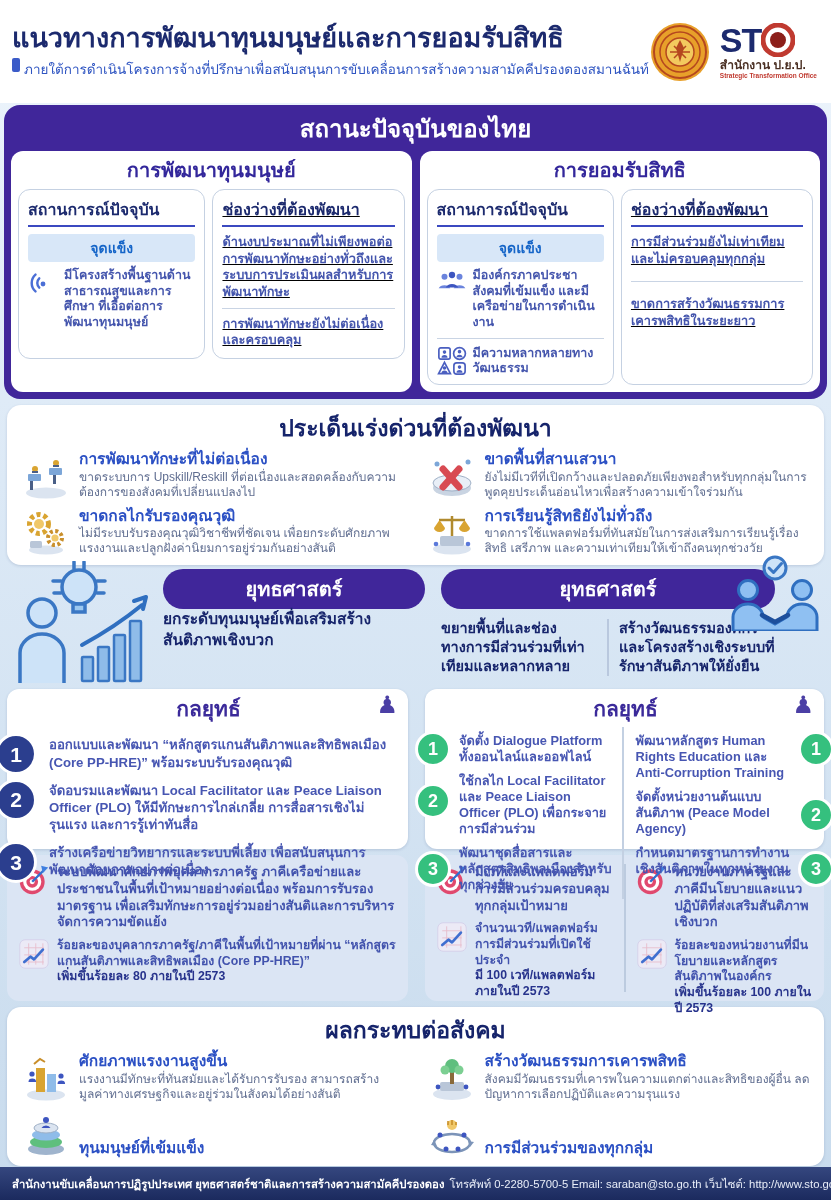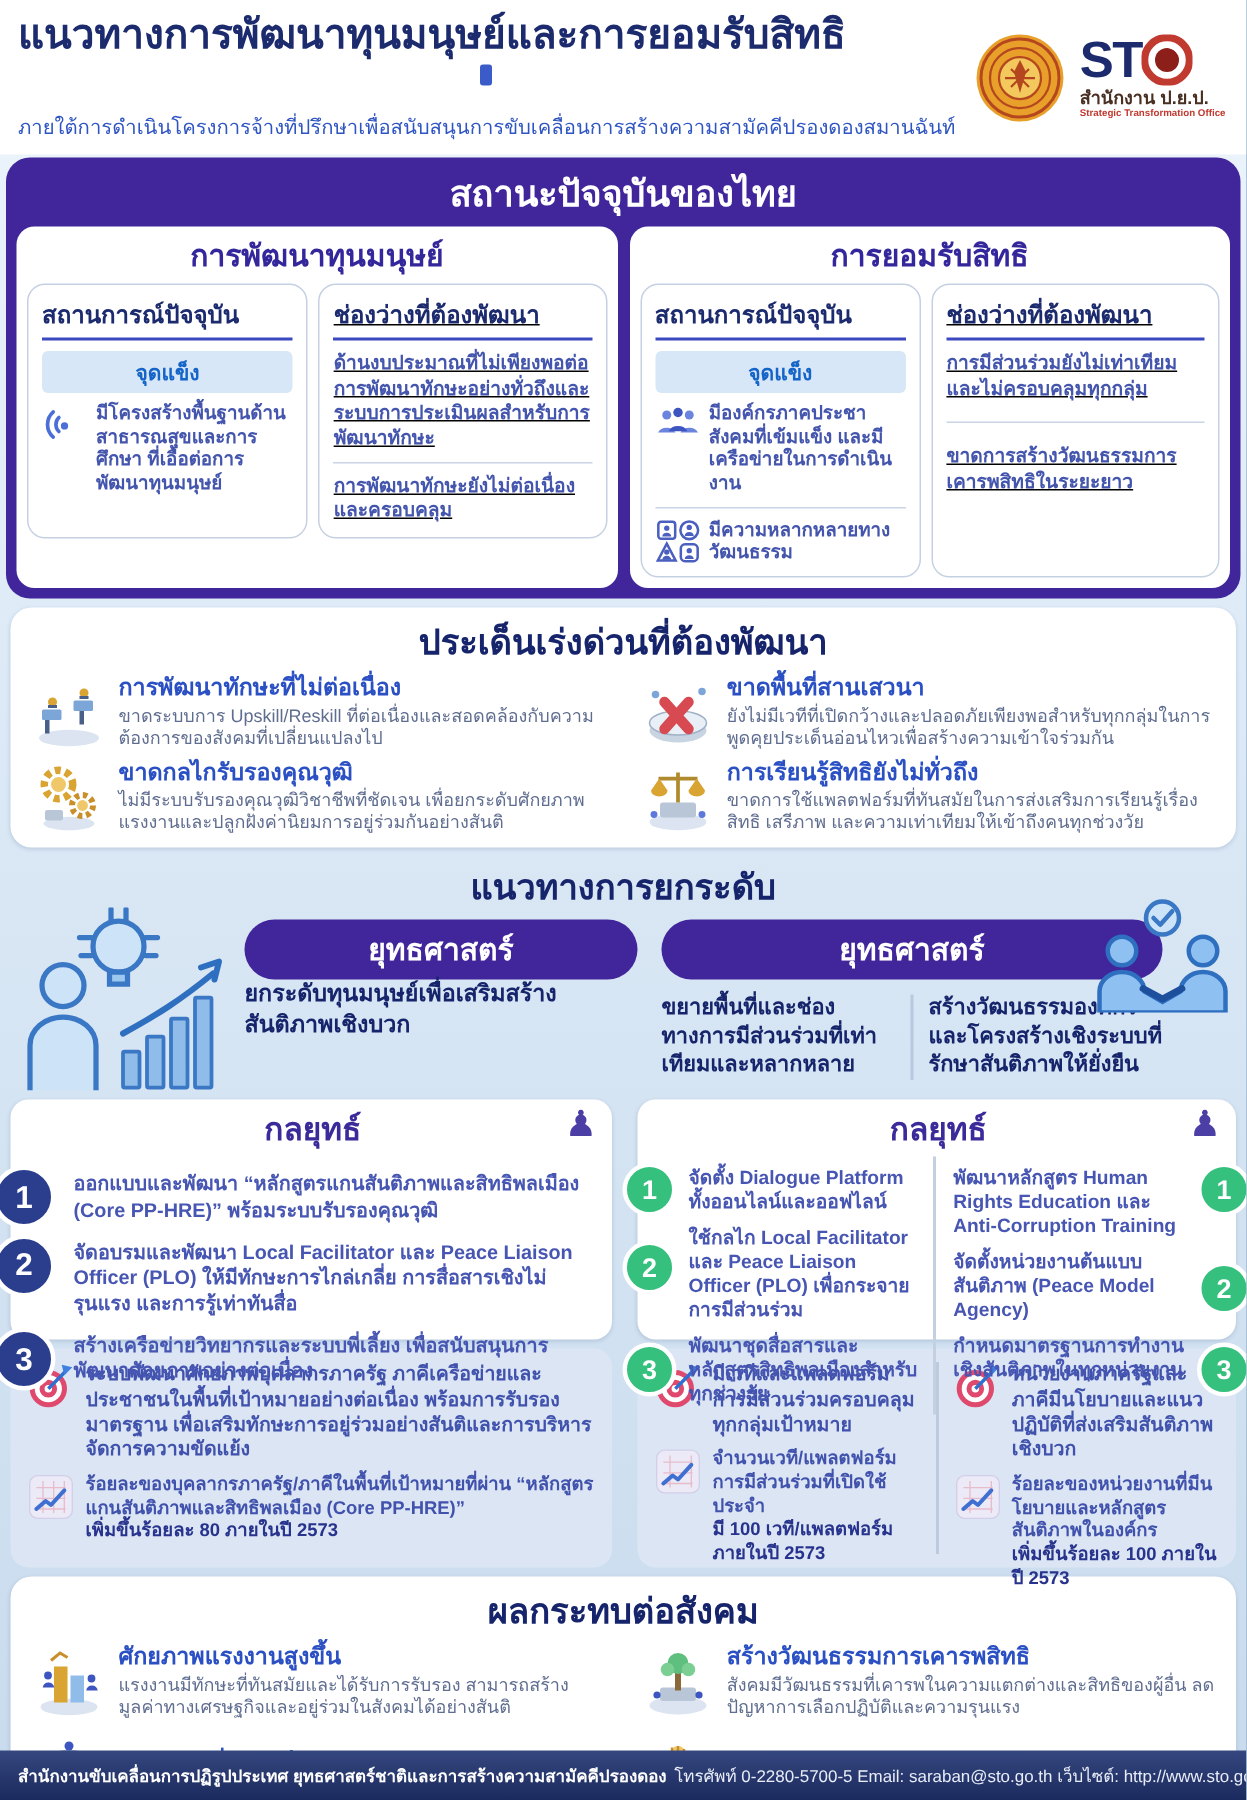--- a/index.html
+++ b/index.html
@@ -5,21 +5,21 @@
   * { margin:0; padding:0; box-sizing:border-box; }
   html,body { background:#9fb6cc; }
   .page {
     width:831px; height:1200px; margin:0 auto; position:relative; overflow:hidden;
     background:linear-gradient(180deg,#eef5fc 0%,#dcE9f6 40%,#c8dbed 100%);
     font-family:"Liberation Sans","DejaVu Sans",sans-serif;
   }
   
   .hdr { background:#ffffff; height:103px; display:flex; justify-content:space-between; align-items:center; padding:6px 14px 6px 12px; }
   .hdr-title { color:#1c2a6e; font-size:27px; font-weight:800; line-height:1.15; }
-  .hdr-sub { color:#2f55c2; font-size:13.5px; margin-top:4px; display:flex; align-items:center; gap:16px;flex-direction:column; }
+  .hdr-sub { color:#2f55c2; font-size:13.5px; margin-top:4px; display:flex; gap:4px; }
   .bullet-sq { width:8px; height:14px; background:#3b5bc8; border-radius:2px; display:inline-block; flex:0 0 auto; }
   .logos { display:flex; align-items:center; gap:10px; }
   .tu-seal { width:60px; height:60px; }
   .sto { display:flex; flex-direction:column; align-items:flex-start; line-height:1; }
   .sto-row { display:flex; align-items:center; }
   .sto-abbr { color:#1c2a6e; font-size:34px; font-weight:800; letter-spacing:-1px; }
   .sto-name { color:#4a2f23; font-size:12px; font-weight:700; margin-top:2px; }
   .sto-sub { color:#c03a30; font-size:6.5px; font-weight:700; margin-top:2px; }
   
   .band { margin:2px 4px 0; background:#40269a; border-radius:16px; padding:3px 7px 7px; }
@@ -35,21 +35,21 @@
   .badge { background:#d8e7f8; color:#1565c8; font-size:14px; font-weight:800; text-align:center; border-radius:4px; padding:3px 0; margin:7px 0 6px; }
   .sc-item { display:flex; gap:6px; align-items:flex-start; margin-top:5px; }
   .sc-ic { flex:0 0 30px; }
   .sc-text { color:#4455ad; font-size:12.5px; line-height:1.25; font-weight:600; }
   .sc-div { border-top:1px solid #c9d4e4; margin:7px 0; }
   .gap-text { color:#4455ad; font-size:12.8px; line-height:1.3; font-weight:600; margin-top:7px; }
   
   .panel { margin:6px 7px 0; background:#ffffff; border-radius:14px; padding:3px 14px 9px; box-shadow:0 1px 3px rgba(40,60,110,.18); }
   .sec-title { text-align:center; color:#16246b; font-size:23px; font-weight:800; padding:2px 0 4px; }
   .grid2 { display:grid; grid-template-columns:1fr 1fr; column-gap:22px; row-gap:7px; }
-  .uitem { display:flex; gap:8px; align-items:center; }
+  .uitem { display:flex; gap:8px; align-items:flex-end; }
   .uicon { flex:0 0 50px; }
   .uh { color:#2b50c4; font-size:15.5px; font-weight:800; line-height:1.15; }
   .ub { color:#5f6d90; font-size:12px; line-height:1.25; margin-top:2px; }
   
   .uplift-title { text-align:center; color:#16246b; font-size:23px; font-weight:800; margin-top:8px; }
   .uplift-top { position:relative; height:116px; margin:2px 8px 0; }
   .illus { position:absolute; left:8px; top:-6px; }
   .pill { background:#40269a; color:#fff; border-radius:26px; text-align:center; font-size:20px; font-weight:800; padding:4px 0; }
   .lblock { position:absolute; left:155px; top:2px; width:262px; }
   .rblock { position:absolute; left:433px; top:2px; right:48px; }
@@ -275,21 +275,20 @@
             <circle cx="40" cy="36" r="2.3" fill="#5b79da"></circle>
         </svg>
         <div>
           <div class="uh">การเรียนรู้สิทธิยังไม่ทั่วถึง</div>
           <div class="ub">ขาดการใช้แพลตฟอร์มที่ทันสมัยในการส่งเสริมการเรียนรู้เรื่องสิทธิ เสรีภาพ และความเท่าเทียมให้เข้าถึงคนทุกช่วงวัย</div>
         </div>
       </div>
     </div>
   </div>
 
-  <div class="uplift-title">แนวทางการยกระดับ</div>
   <div class="uplift-top">
     <svg class="illus" width="142" height="122" viewBox="0 0 142 122">
       <g stroke="#3a77c4" stroke-width="3.5" fill="#cde3f8">
         <circle cx="63" cy="26" r="17"></circle>
         <path d="M58 8 v-7 M68 8 v-7 M45 20 h-8 M45 32 h-7 M81 20 h8 M81 32 h7" stroke-linecap="round" fill="none"></path>
         <path d="M57 43 h12 v8 h-12z" fill="#9cc8f0"></path>
       </g>
       <g stroke="#3a77c4" stroke-width="3.5" fill="#cde3f8">
         <circle cx="26" cy="52" r="14"></circle>
         <path d="M4 122 v-30 a22 19 0 0 1 44 0 v30"></path>

